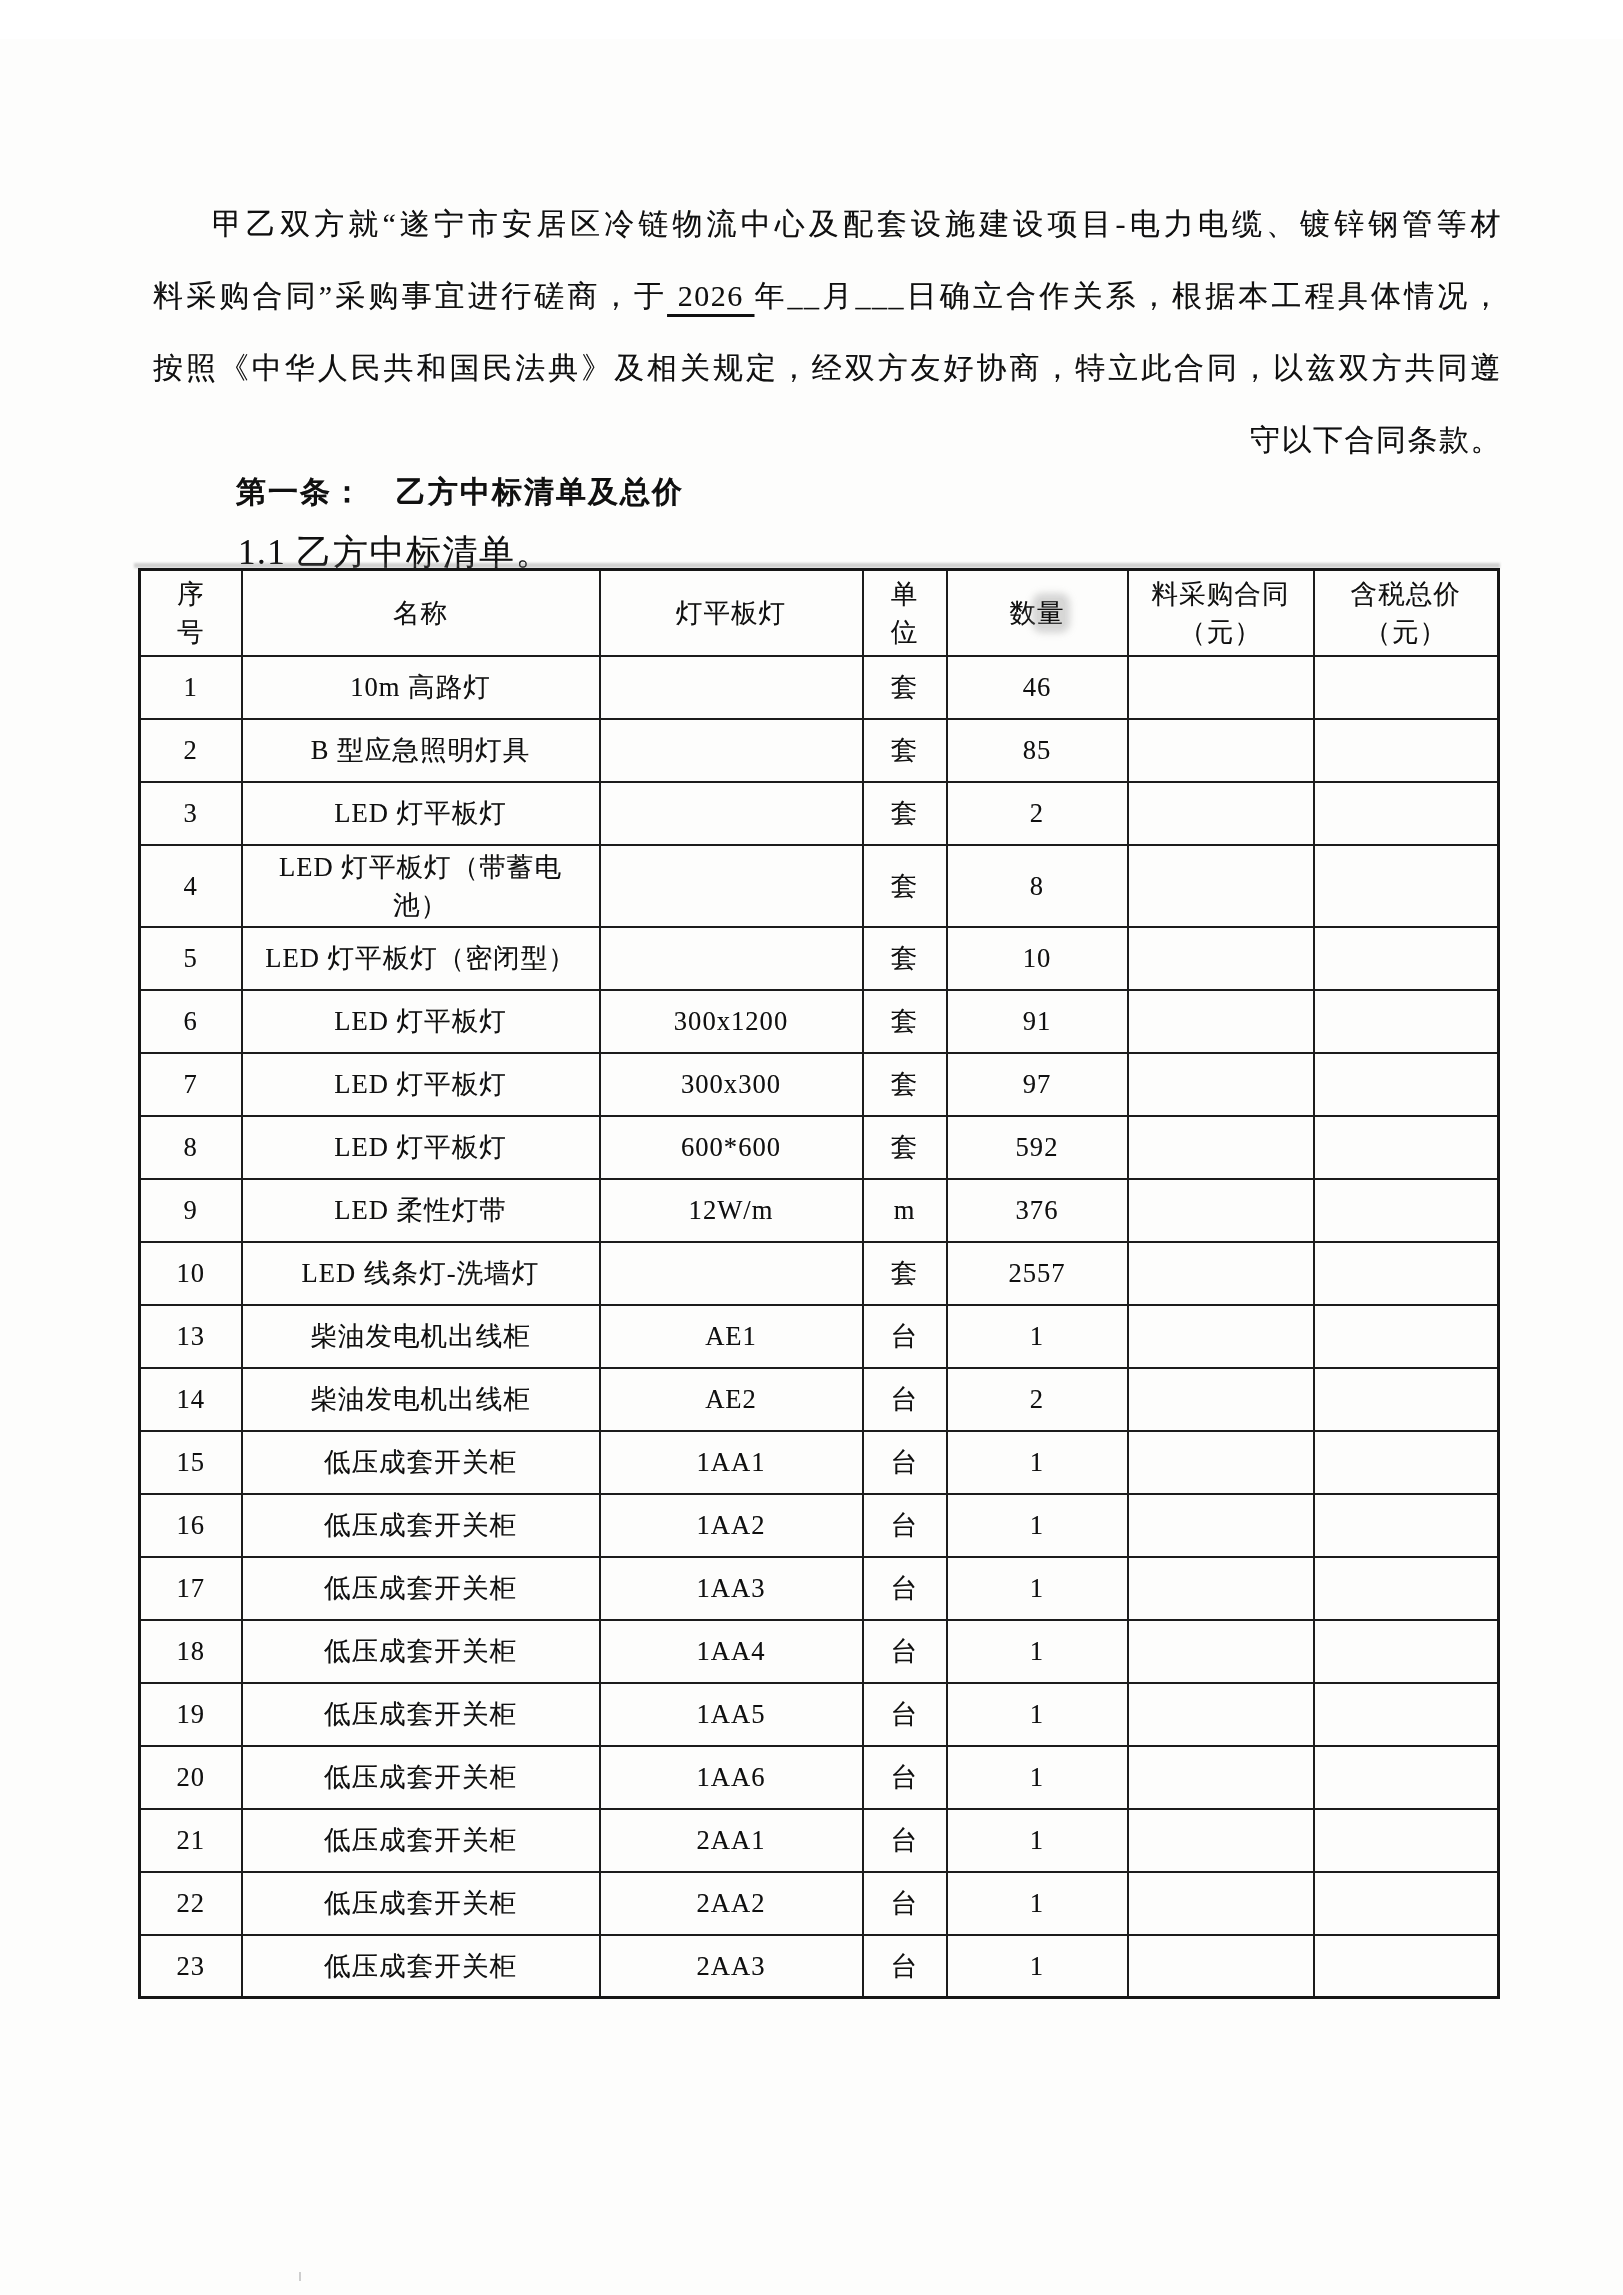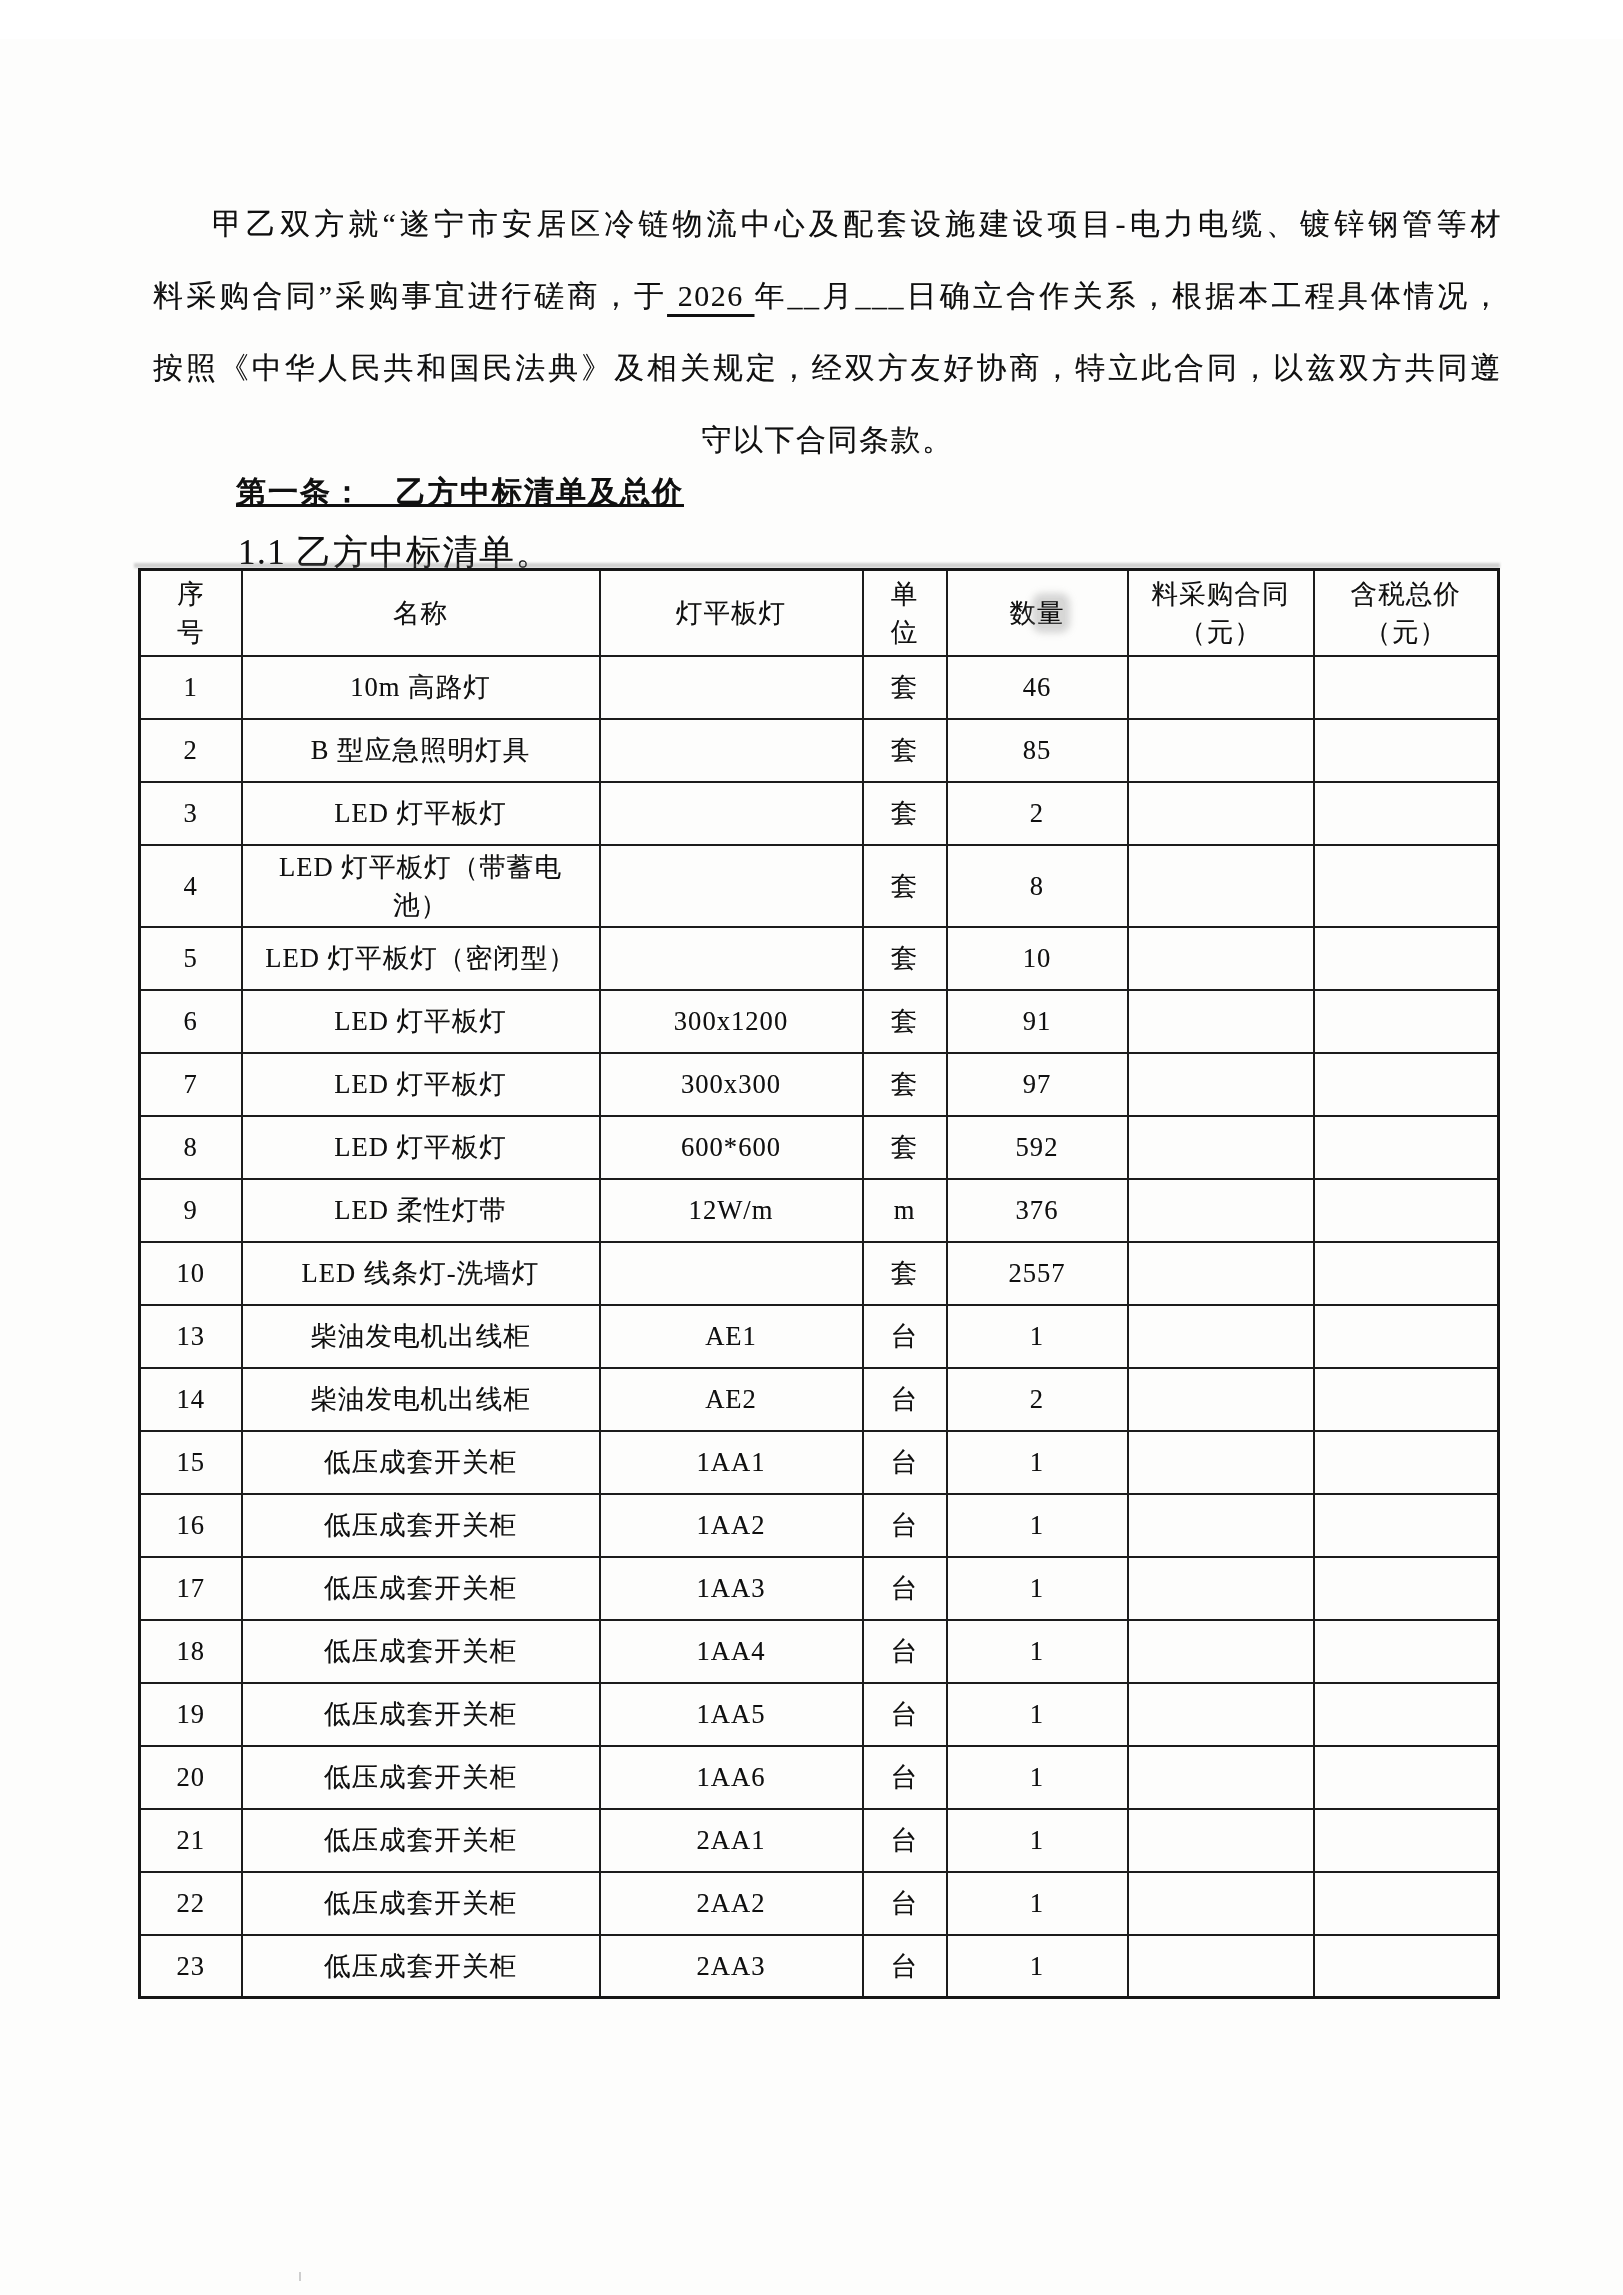--- a/index.html
+++ b/index.html
@@ -12,30 +12,29 @@
     color:#101010;
     overflow:hidden;
     margin-top:39px;
   }
   
   .opening{
     position:absolute;left:153px;top:149px;width:1349px;
     font-size:30px;line-height:72px;letter-spacing:1.5px;
     text-shadow:0 0 0.5px rgba(0,0,0,.35);
   }
-  .para-line{min-height:72px;text-align:center;}
+  .para-line{min-height:72px;text-align:right;}
   .para-line.jline{text-align:justify;text-align-last:justify;}
   .para-line.indent{text-indent:59px;}
   .u{text-decoration:underline;text-decoration-thickness:2.6px;text-underline-offset:7.7px;}
   
   .heading{
     position:absolute;left:236px;top:433px;
     font-size:30px;font-weight:bold;letter-spacing:2px;
     text-shadow:0 0 0.5px rgba(0,0,0,.4);
-    text-decoration:underline;
   }
   .subheading{
     position:absolute;left:238px;top:490px;
     font-size:35px;letter-spacing:1.5px;
     text-shadow:0 0 0.5px rgba(0,0,0,.3);
   }
   
   .items-table{
     position:absolute;left:138px;top:529px;width:1360px;
     border-collapse:collapse;table-layout:fixed;

